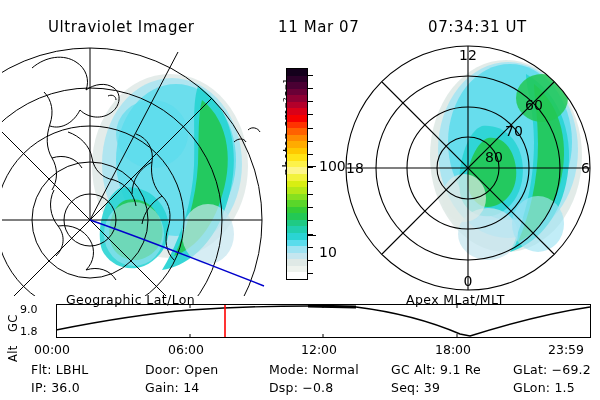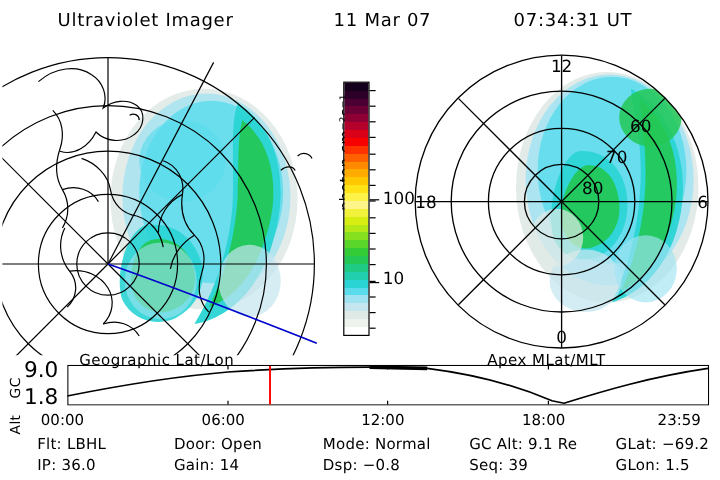--- a/index.html
+++ b/index.html
@@ -4,21 +4,21 @@
 <style>
   html,body{margin:0;padding:0;background:#fff;}
   body{
     width:600px;height:400px;overflow:hidden;position:relative;
     font-family:"DejaVu Sans","Liberation Sans",sans-serif;
     color:#000;
   }
   .root{position:absolute;inset:0;}
 
   
-  .header{position:absolute;left:0;top:6px;width:600px;height:24px;}
+  .header{position:absolute;left:0;top:16px;width:600px;height:24px;}
   .header span{position:absolute;font-size:15px;letter-spacing:.6px;white-space:nowrap;}
   .h-title{left:48px;top:2px;}
   .h-date{left:278px;top:2px;text-align:center;}
   .h-time{left:428px;top:2px;}
 
   
   .panel{position:absolute;}
   #geo-panel{left:2px;top:38px;width:268px;height:258px;}
   #mag-panel{left:338px;top:38px;width:262px;height:258px;}
   .panel svg{display:block;}
@@ -42,21 +42,21 @@
   .cb-label{position:absolute;left:11px;font-size:14px;transform:translateY(-50%);white-space:nowrap;}
 
   
   #alt-strip{position:absolute;left:0;top:300px;width:600px;height:42px;}
   .alt-ylabel{
     position:absolute;font-size:11.5px;white-space:nowrap;
     transform:rotate(-90deg);transform-origin:left top;letter-spacing:.3px;
   }
   #alt-ylabel-1{left:6px;top:32px;}
   #alt-ylabel-2{left:6px;top:62px;}
-  .alt-ytick{position:absolute;left:20px;font-size:18px;transform:translateY(-50%);}
+  .alt-ytick{position:absolute;left:20px;font-size:11px;transform:translateY(-50%);}
   #alt-plot{position:absolute;left:56px;top:4px;}
 
   
   #time-axis{position:absolute;left:0;top:342px;width:600px;height:18px;padding-left:44px;}
   .time-label{position:absolute;font-size:12.5px;top:0;white-space:nowrap;}
 
   
   #status{position:absolute;left:0;top:362px;width:520px;height:38px;margin-left:23px;}
   .st{position:absolute;font-size:12.5px;white-space:nowrap;letter-spacing:.2px;}
   .r1{top:0;} .r2{top:18px;}
@@ -169,21 +169,21 @@
         <div class="cb-tick" style="top: 86.125px;"></div>
         <div class="cb-tick" style="top: 72.875px;"></div>
         <div class="cb-tick" style="top: 59.625px;"></div>
         <div class="cb-tick" style="top: 46.375px;"></div>
         <div class="cb-tick" style="top: 33.125px;"></div>
         <div class="cb-tick" style="top: 19.875px;"></div>
         <div class="cb-tick" style="top: 6.625px;"></div>
         <div class="cb-tick major" style="top: 97.52px;"></div>
         <div class="cb-label" style="top: 97.52px;">100</div>
         <div class="cb-tick major" style="top: 167.48px;"></div>
-        <div class="cb-label" style="top: 165px;">10</div>
+        <div class="cb-label" style="top: 184px;">10</div>
       </div>
   </div>
 
   <div class="panel" id="mag-panel">
     <svg width="262" height="258" viewBox="0 0 262 258">
       <defs>
         <clipPath id="magclip">
             <circle cx="130" cy="130" r="122"></circle>
           </clipPath>
       </defs>

